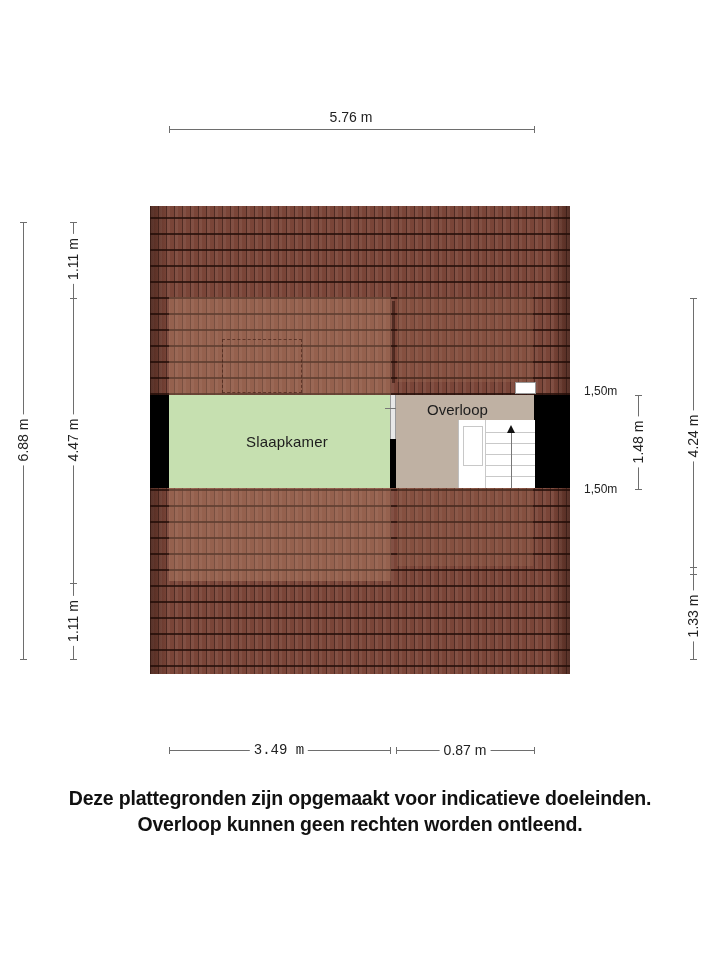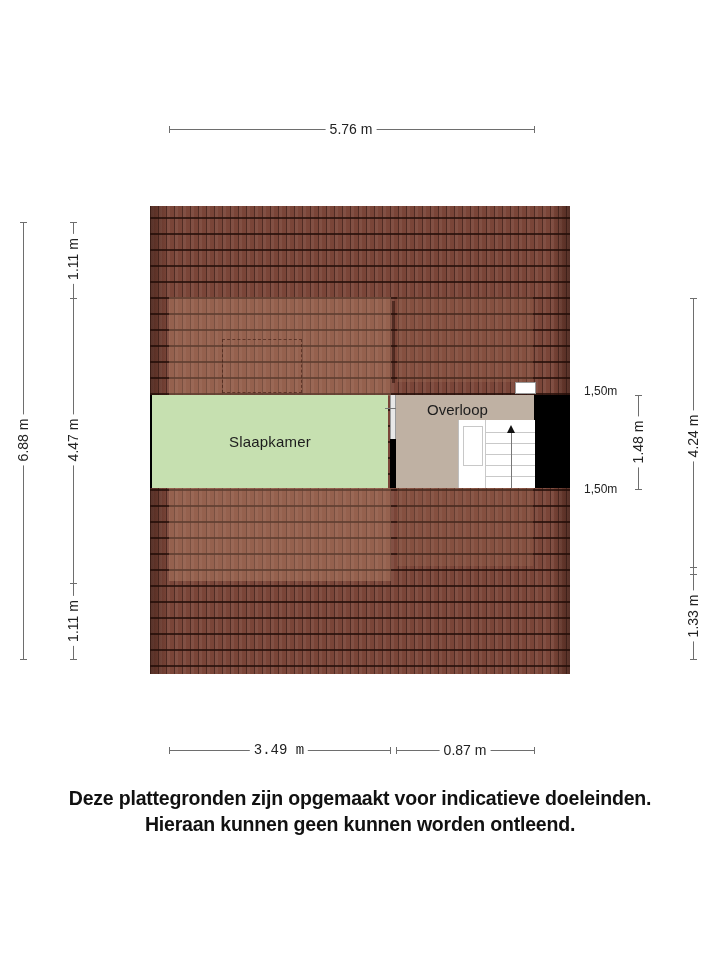--- a/index.html
+++ b/index.html
@@ -84,21 +84,21 @@
       letter-spacing: -0.2px;
     }
   </style>
 </head>
 <body>
 
 <div>
   <div class="hline" style="left:169px; top:129px; width:365px;"></div>
   <div class="tick-v" style="left:169px; top:126px;"></div>
   <div class="tick-v" style="left:534px; top:126px;"></div>
-  <span class="dim-label hc" style="left:351px; top:129px;">5.76 m</span>
+  <span class="dim-label hc" style="left:351px; top:117px;">5.76 m</span>
 </div>
 
 <div>
   <div class="vline" style="left:23px; top:222px; height:437px;"></div>
   <div class="tick-h" style="left:20px; top:222px;"></div>
   <div class="tick-h" style="left:20px; top:659px;"></div>
   <span class="dim-label rot" style="left:23px; top:440px;">6.88 m</span>
 </div>
 
 <div>
@@ -142,21 +142,21 @@
   <div class="dormer-zone dark" style="left:247px; top:282px; width:136px; height:78px;"></div>
 
   <div class="dash-rect" style="left:72px; top:133px; width:78px; height:52px;"></div>
 
   <div class="wall-black" style="left:242px; top:95px; width:3px; height:82px; background:rgba(40,15,10,0.55);"></div>
 </div>
 
 <div class="wall-black" style="left:150px; top:395px; width:19px; height:93px;"></div>
 <div class="wall-black" style="left:534px; top:395px; width:36px; height:93px;"></div>
 
-<div class="room bedroom" style="left:152px; top:395px; width:236px; height:93px;">
+<div class="room bedroom" style="left:169px; top:395px; width:236px; height:93px;">
   <span>Slaapkamer</span>
 </div>
 
 <div class="door-strip" style="left:390px; top:395px; width:4px; height:44px;"></div>
 <div class="hline" style="left:385px; top:408px; width:16px; background:#777;"></div>
 <div class="wall-black" style="left:390px; top:439px; width:6px; height:49px;"></div>
 
 <div class="room landing" style="left:396px; top:395px; width:138px; height:93px;"></div>
 <span class="room-label" style="left:427px; top:401px;">Overloop</span>
 
@@ -181,13 +181,13 @@
   <span class="dim-label hc" style="left:279px; top:750px;font-family:Liberation Mono, monospace;">3.49 m</span>
 </div>
 <div>
   <div class="hline" style="left:396px; top:750px; width:138px;"></div>
   <div class="tick-v" style="left:396px; top:747px;"></div>
   <div class="tick-v" style="left:534px; top:747px;"></div>
   <span class="dim-label hc" style="left:465px; top:750px;">0.87 m</span>
 </div>
 
 <div class="disclaimer" style="top:785px;">Deze plattegronden zijn opgemaakt voor indicatieve doeleinden.</div>
-<div class="disclaimer" style="top:811px;">Hieraan kunnen geen kunnen worden ontleend.</div>
+<div class="disclaimer" style="top:811px;">Overloop kunnen geen rechten worden ontleend.</div>
 
 </body></html>

